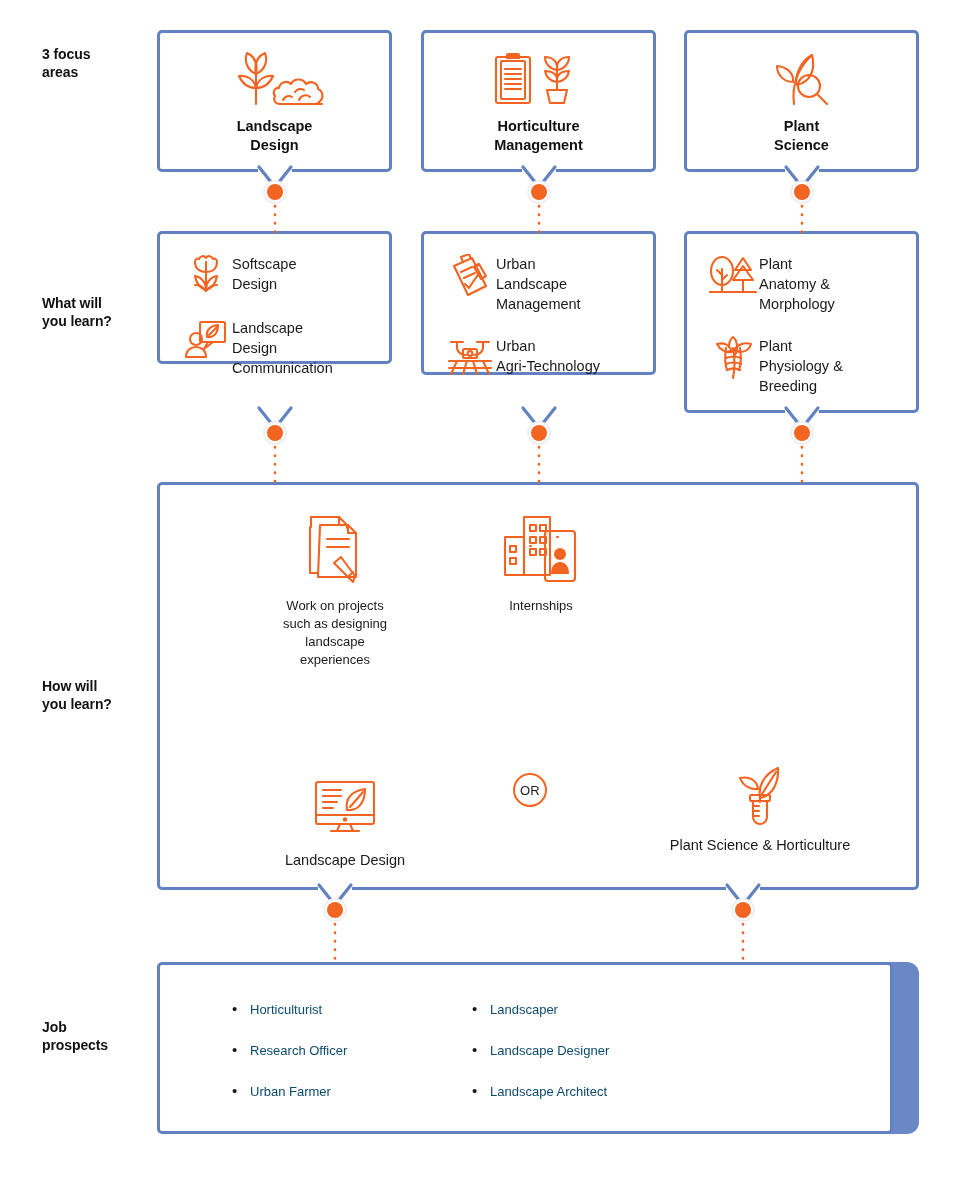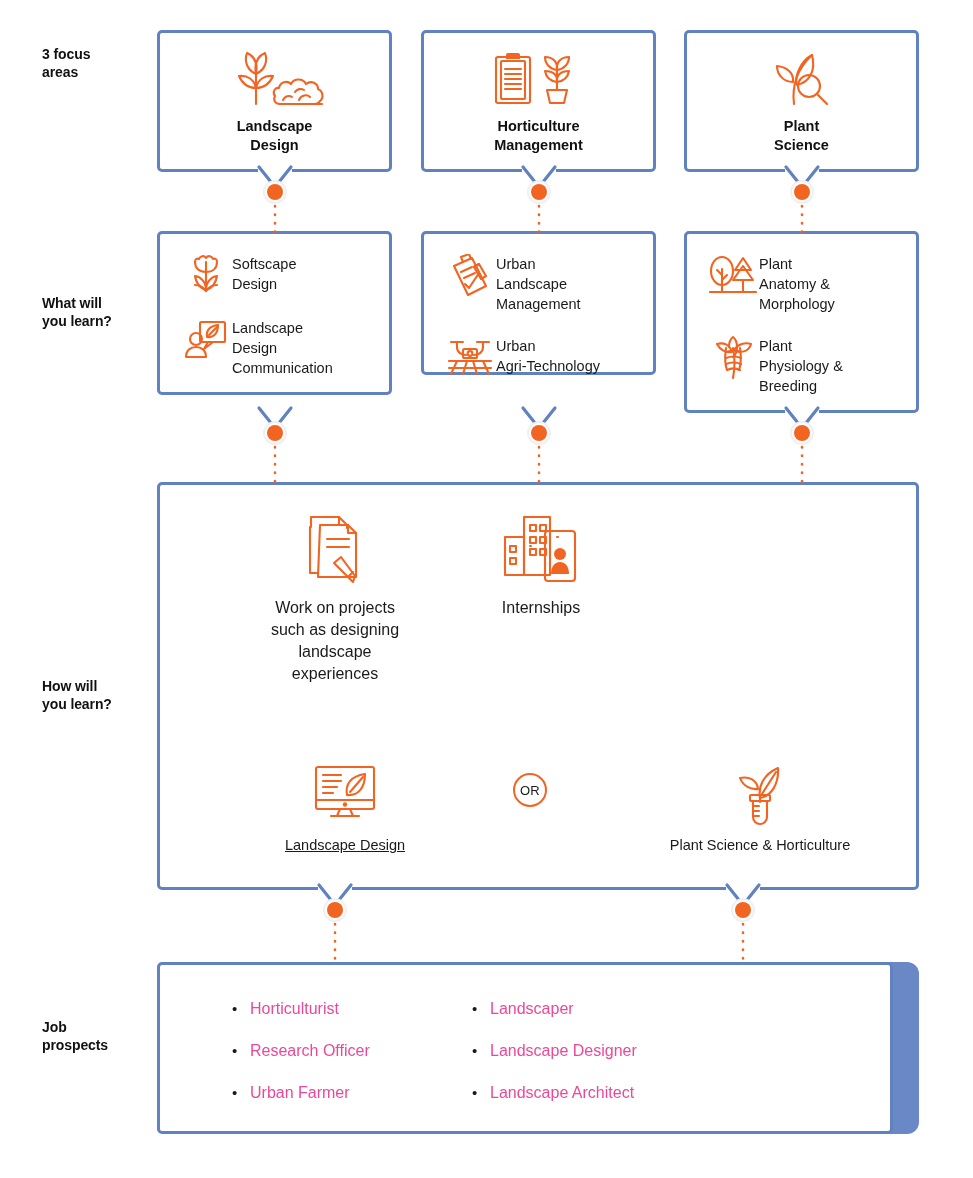--- a/index.html
+++ b/index.html
@@ -65,21 +65,21 @@
   .learn-ico { width: 52px; flex: 0 0 52px; display: flex; justify-content: center; padding-top: 2px; }
   .learn-txt {
     font-size: 14.5px; line-height: 1.38; color: #1a1a1a;
     padding-top: 2px;
   }
 
   
   .how-col { position: absolute; text-align: center; }
   .how-ico { height: 74px; display: flex; align-items: flex-end; justify-content: center; }
   .how-txt {
-    margin-top: 12px; font-size: 16px; line-height: 1.38; color: #1a1a1a;
+    margin-top: 12px; font-size: 13px; line-height: 1.38; color: #1a1a1a;
   }
   .capstone-title {
     position: absolute; width: 100%; text-align: center;
     font-weight: bold; font-size: 15px; color: #111111;
   }
   .cap-col { position: absolute; text-align: center; }
   .cap-ico { height: 66px; display: flex; align-items: flex-end; justify-content: center; }
   .cap-txt { margin-top: 11px; font-size: 14.5px; color: #1a1a1a; white-space: nowrap; }
   .or-badge {
     position: absolute;
@@ -100,21 +100,21 @@
   }
   .jobs-inner {
     position: absolute; display: flex; z-index: 2;
   }
   .jobs-col { }
   .job-item { display: flex; align-items: baseline; margin-bottom: 18px; }
   .job-item:last-child { margin-bottom: 0; }
   .job-bullet {
     width: 18px; flex: 0 0 18px; color: #1a1a1a; font-size: 15px; line-height: 1;
   }
-  .job-label { font-size: 16px; color: #ec4899; line-height: 1; }
+  .job-label { font-size: 13px; color: #0c4a6e; line-height: 1; }
 
   svg.ico { display: block; }
   .st { fill: none; stroke: #F26422; stroke-width: 2.1; stroke-linecap: round; stroke-linejoin: round; }
   .stf { fill: #F26422; stroke: none; }
 </style>
 </head>
 <body>
 
 <div id="stage">
 
@@ -200,21 +200,21 @@
   </div>
   <div class="connector" style="left:770px; top:165px;">
     <svg width="64" height="70" viewBox="0 0 64 70">
       <path d="M16 2 L32 22 L48 2" fill="none" stroke="#6082C0" stroke-width="3.2" stroke-linecap="round" stroke-linejoin="round"></path>
       <circle cx="32" cy="27" r="11" fill="#ffffff" stroke="#f0f0f0" stroke-width="2"></circle>
       <circle cx="32" cy="27" r="8" fill="#F26422"></circle>
       <line x1="32" y1="41" x2="32" y2="68" stroke="#F26422" stroke-width="2.6" stroke-linecap="round" stroke-dasharray="0.5 8"></line>
     </svg>
   </div>
 
-  <div class="card" style="left:157px; top:231px; width:235px; height:164px;">
+  <div class="card" style="left:157px; top:231px; width:235px; height:133px;">
     <div class="learn-inner">
       <div class="learn-item">
         <div class="learn-ico">
           <svg class="ico" width="40" height="42" viewBox="0 0 40 42">
             <path class="st" d="M20 36 L20 16"></path>
             <path class="st" d="M9 8 C9 5 11 4 13 5 C14 2 18 1 20 4 C22 1 26 2 27 5 C29 4 31 5 31 8 C31 14 27 18 20 18 C13 18 9 14 9 8 Z"></path>
             <path class="st" d="M20 18 L20 8"></path>
             <path class="st" d="M20 36 C14 34 10 29 9 22 C15 23 20 28 20 36 Z"></path>
             <path class="st" d="M20 36 C26 34 30 29 31 22 C25 23 20 28 20 36 Z"></path>
             <path class="st" d="M20 37 C17 33 13 31 9 31"></path>
@@ -369,21 +369,21 @@
           <path class="st" d="M58 24 h1"></path>
           <circle class="stf" cx="61" cy="41" r="6"></circle>
           <path class="stf" d="M52 61 C52 53 56 49 61 49 C66 49 70 53 70 61 Z"></path>
         </svg>
       </div>
       <div class="how-txt">Internships</div>
     </div>
 
 
 
-    <div class="cap-col" style="left:95px; top:275px; width:180px;text-decoration:underline;">
+    <div class="cap-col" style="left:95px; top:290px; width:180px;">
       <div class="cap-ico">
         <svg class="ico" width="64" height="62" viewBox="0 0 64 62">
           <rect class="st" x="3" y="3" width="58" height="42" rx="2"></rect>
           <path class="st" d="M3 36 h58"></path>
           <circle class="stf" cx="32" cy="40.5" r="2.2"></circle>
           <path class="st" d="M24 52 h16 l-3 -7 h-10 Z"></path>
           <path class="st" d="M18 52 h28"></path>
           <path class="st" d="M10 11 h18 M10 17 h18 M10 23 h14 M10 29 h10"></path>
           <path class="st" d="M34 31 C32 20 38 12 52 10 C52 24 45 32 34 31 Z"></path>
           <path class="st" d="M37 28 L50 13"></path>

